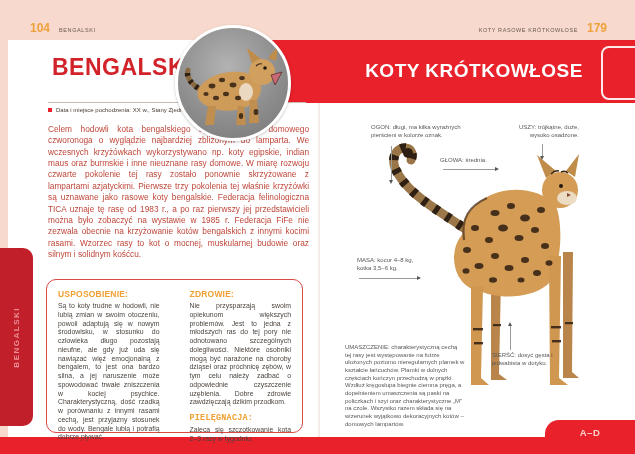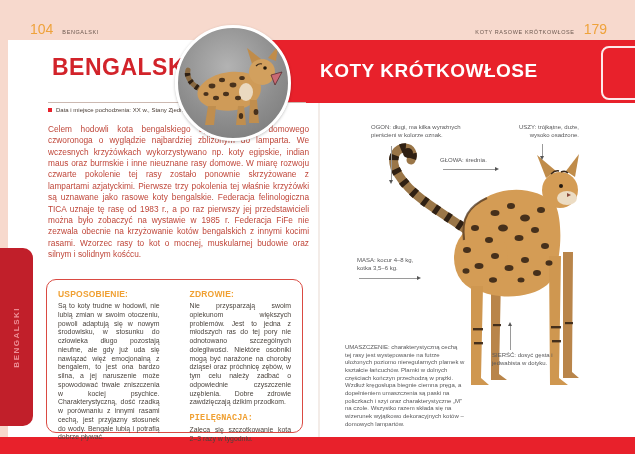--- a/index.html
+++ b/index.html
@@ -10,21 +10,21 @@
   .left-panel  { position:absolute; left:8px;  top:40px;  width:311px; height:397px; background:#ffffff; }
   .red-band    { position:absolute; left:233px; top:40px; width:402px; height:63px;  background:#e8212b; }
   .right-panel { position:absolute; left:319px; top:103px; width:316px; height:334px; background:#ffffff; }
   .gutter      { position:absolute; left:318px; top:103px; width:2px;  height:334px; background:#f3ece8; }
   .bottom-band { position:absolute; left:0;    top:437px; width:635px; height:17px;  background:#e8212b; }
 
   
   .rh { position:absolute; top:21px; font-size:5.5px; letter-spacing:.6px; color:#6b584f; }
   .rh-left  { left:30px; }
   .rh-right { right:28px; text-align:right; }
-  .pagenum { font-size:14px; font-weight:normal; color:#efa23b; letter-spacing:0; }
+  .pagenum { font-size:12px; font-weight:bold; color:#efa23b; letter-spacing:0; }
   .rh-left  .pagenum { margin-right:9px; }
   .rh-right .pagenum { margin-left:9px; }
 
   
   .breed-title { position:absolute; left:52px; top:54px; font-size:23px; font-weight:bold; color:#d2232a; letter-spacing:.5px; }
   .rule { position:absolute; left:48px; top:102px; width:258px; height:1px; background:#ccb9b1; }
   .origin { position:absolute; left:48px; top:107px; display:flex; align-items:center; }
   .origin .bullet { width:4px; height:4px; background:#e8212b; margin-right:4px; }
   .origin .txt { font-size:6px; color:#4c4039; }
   .intro { position:absolute; left:48px; top:124px; width:261px; font-size:8.3px; line-height:1.37;
@@ -36,21 +36,21 @@
   .box-h { color:#f0a032; font-weight:bold; font-size:8.5px; letter-spacing:.2px; margin-bottom:3px; }
   .box-h.mt { margin-top:6px;font-family:Liberation Mono, monospace; }
   .box-t { font-size:6.9px; line-height:1.27; color:#4b443e; text-align:justify; }
 
   .side-tab { position:absolute; left:0; top:248px; width:33px; height:178px; background:#c11f2a;
               border-radius:0 10px 10px 0; display:flex; align-items:center; justify-content:center; }
   .side-tab span { writing-mode:vertical-rl; transform:rotate(180deg); font-size:8px; font-weight:bold;
                    letter-spacing:1.5px; color:#ee8f97; }
 
   
-  .section-title { position:absolute; left:320px; top:60px; width:308px; text-align:left;
+  .section-title { position:absolute; left:320px; top:60px; width:308px; text-align:center;
                    font-size:19px; font-weight:bold; color:#ffffff; letter-spacing:.5px; }
   .corner-tab { position:absolute; left:601px; top:46px; width:46px; height:54px;
                 border:2px solid rgba(255,255,255,.9); border-radius:8px; }
 
   .ann { position:absolute; font-size:6px; line-height:1.28; color:#58585a; }
   .ln { position:absolute; background:#9a9a9a; }
   .arr-d { position:absolute; width:0; height:0; border-left:2.5px solid transparent; border-right:2.5px solid transparent; border-top:4px solid #555; }
   .arr-u { position:absolute; width:0; height:0; border-left:2.5px solid transparent; border-right:2.5px solid transparent; border-bottom:4px solid #555; }
   .arr-r { position:absolute; width:0; height:0; border-top:2.5px solid transparent; border-bottom:2.5px solid transparent; border-left:4px solid #555; }
 
@@ -185,20 +185,23 @@
   <div class="ann" style="left:357px; top:257px; width:62px;">MASA: kocur 4–8 kg, kotka 3,5–6 kg.</div>
   <div class="ln" style="left:359px; top:278px; width:58px; height:1px;"></div>
   <div class="arr-r" style="left:417px; top:275.5px;"></div>
 
   <div class="ann" style="left:345px; top:344px; width:120px;">UMASZCZENIE: charakterystyczną cechą tej rasy jest występowanie na futrze ułożonych poziomo nieregularnych plamek w kształcie łańcuchów. Plamki w dolnych częściach kończyn przechodzą w prążki. Wzdłuż kręgosłupa biegnie ciemna pręga, a dopełnieniem umaszczenia są paski na policzkach i szyi oraz charakterystyczne „M” na czole. Wszystko razem składa się na wizerunek wyjątkowo dekoracyjnych kotów – domowych lampartów.</div>
 
   <div class="ann" style="left:492px; top:352px; width:64px;">SIERŚĆ: dosyć gęsta i jedwabista w dotyku.</div>
   <div class="ln" style="left:510px; top:326px; width:1px; height:24px;"></div>
   <div class="arr-u" style="left:508px; top:322px;"></div>
 
+  <div class="index-tab">
+    <span>A–D</span>
+  </div>
 
   <div class="circle-photo">
     <svg width="110" height="110" viewBox="0 0 110 110" xmlns="http://www.w3.org/2000/svg">
       <path d="M20,60 C12,55 8,48 10,42" fill="none" stroke="#8a6a42" stroke-width="5" stroke-linecap="round"></path>
       <path d="M20,60 C12,55 8,48 10,42" fill="none" stroke="#2f2013" stroke-width="5.5" stroke-dasharray="3 5"></path>
       <path d="M20,62 C28,46 54,40 72,46 C81,49 85,57 82,66 C77,79 58,85 41,82 C27,79 17,73 20,62 Z" fill="#cf9b58"></path>
       <path d="M74,36 L69,20 L83,31 Z" fill="#c08c4a"></path>
       <path d="M90,30 L100,18 L98,33 Z" fill="#c08c4a"></path>
       <circle cx="84" cy="44" r="13" fill="#d2a05e"></circle>
       <path d="M93,47 L104,44 L97,57 Z" fill="#c96a74" stroke="#5a2c30" stroke-width="0.8"></path>

